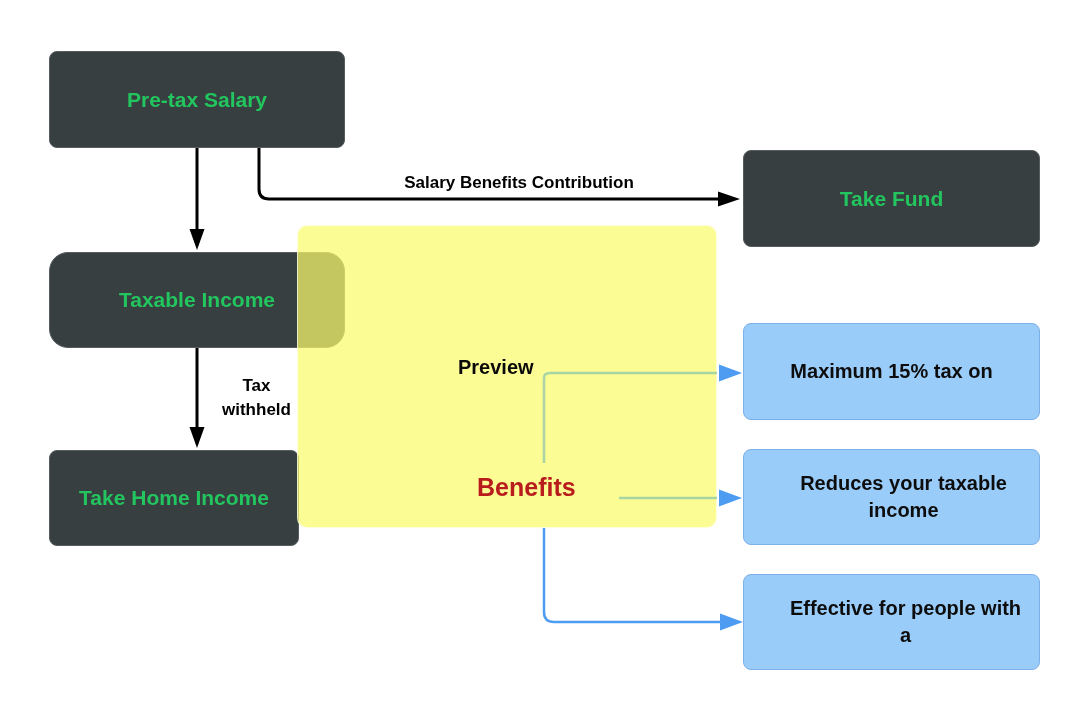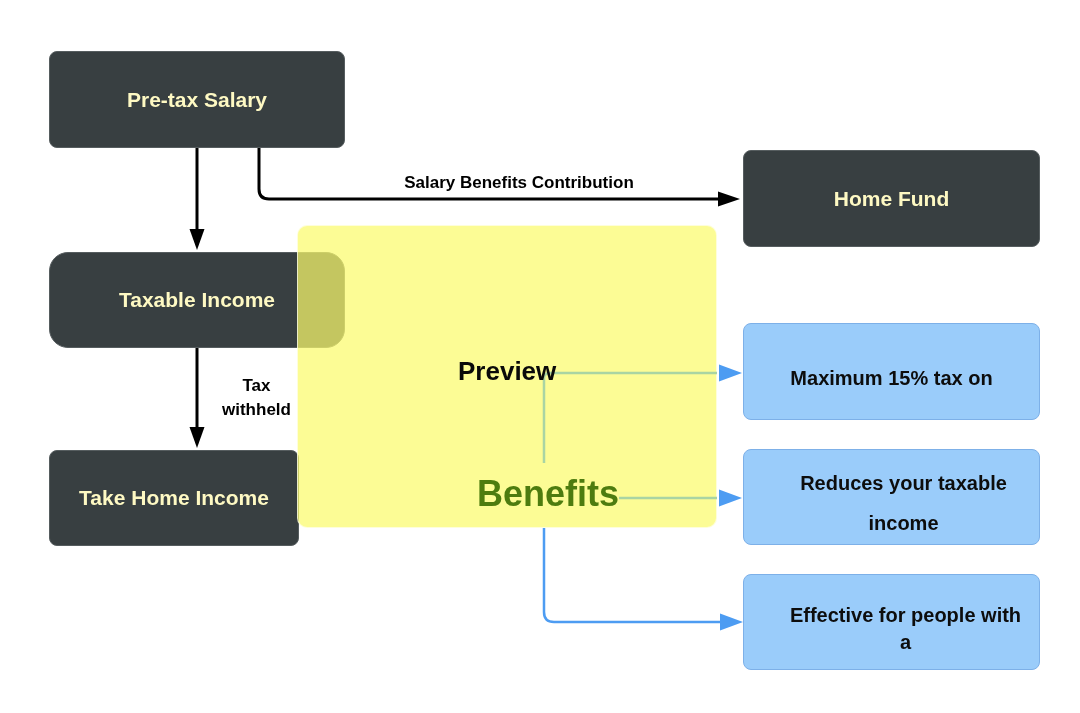--- a/index.html
+++ b/index.html
@@ -23,33 +23,33 @@
     display: flex;
     align-items: center;
     justify-content: center;
     text-align: center;
     font-weight: bold;
   }
   .node.dark {
     background: #383f41;
     border: 1px solid #565d5f;
     border-radius: 8px;
-    color: #fef9c3;
+    color: #22c55e;
     font-size: 21px;
   }
   .node.blue {
     background: #9accfa;
     border: 1px solid #7db0e8;
     border-radius: 8px;
     color: #0d0d0d;
     font-size: 20px;
     line-height: 27px;
     padding: 0 12px;
   }
-  .node.blue span { display: block; margin-top: 13px; }
+  .node.blue span { display: block; }
   .edge-label {
     position: absolute;
     font-weight: bold;
     color: #000000;
   }
   .edge-label.ssc {
     left: 369px; top: 173px;
     width: 300px;
     text-align: center;
     font-size: 17px;
@@ -65,30 +65,30 @@
     left: 297px; top: 225px;
     width: 420px; height: 303px;
     background: rgba(251, 251, 108, 0.72);
     border: 1px solid rgba(255, 255, 255, 0.65);
     border-radius: 10px;
     box-sizing: border-box;
   }
   .preview-label {
     position: absolute;
     left: 458px; top: 356px;
-    font-size: 26px;
+    font-size: 20px;
     font-weight: bold;
     color: #0a0a0a;
   }
   .benefits-label {
     position: absolute;
     left: 477px; top: 473px;
-    font-size: 36px;
+    font-size: 25px;
     font-weight: bold;
-    color: #4d7c0f;
+    color: #b91c1c;
   }
 </style>
 </head>
 <body>
 
 <div class="canvas">
 
   <svg class="layer" viewBox="0 0 1080 713">
     <g>
       <path d="M197,148 L197,230" stroke="#000000" stroke-width="3" fill="none"></path>
@@ -107,21 +107,21 @@
   <div class="node dark" style="left:49px; top:51px; width:296px; height:97px;">
     <span>Pre-tax Salary</span>
   </div>
   <div class="node dark" style="left:49px; top:252px; width:296px; height:96px;border-radius:19px;">
     <span>Taxable Income</span>
   </div>
   <div class="node dark" style="left:49px; top:450px; width:250px; height:96px;">
     <span>Take Home Income</span>
   </div>
   <div class="node dark" style="left:743px; top:150px; width:297px; height:97px;">
-    <span>Home Fund</span>
+    <span>Take Fund</span>
   </div>
 
   <div class="node blue" style="left:743px; top:323px; width:297px; height:97px;">
     <div>
       <span>Maximum 15% tax on</span>
     </div>
   </div>
   <div class="node blue" style="left:743px; top:449px; width:297px; height:96px;padding-left:36px;">
     <div>
       <span>Reduces your taxable</span>

